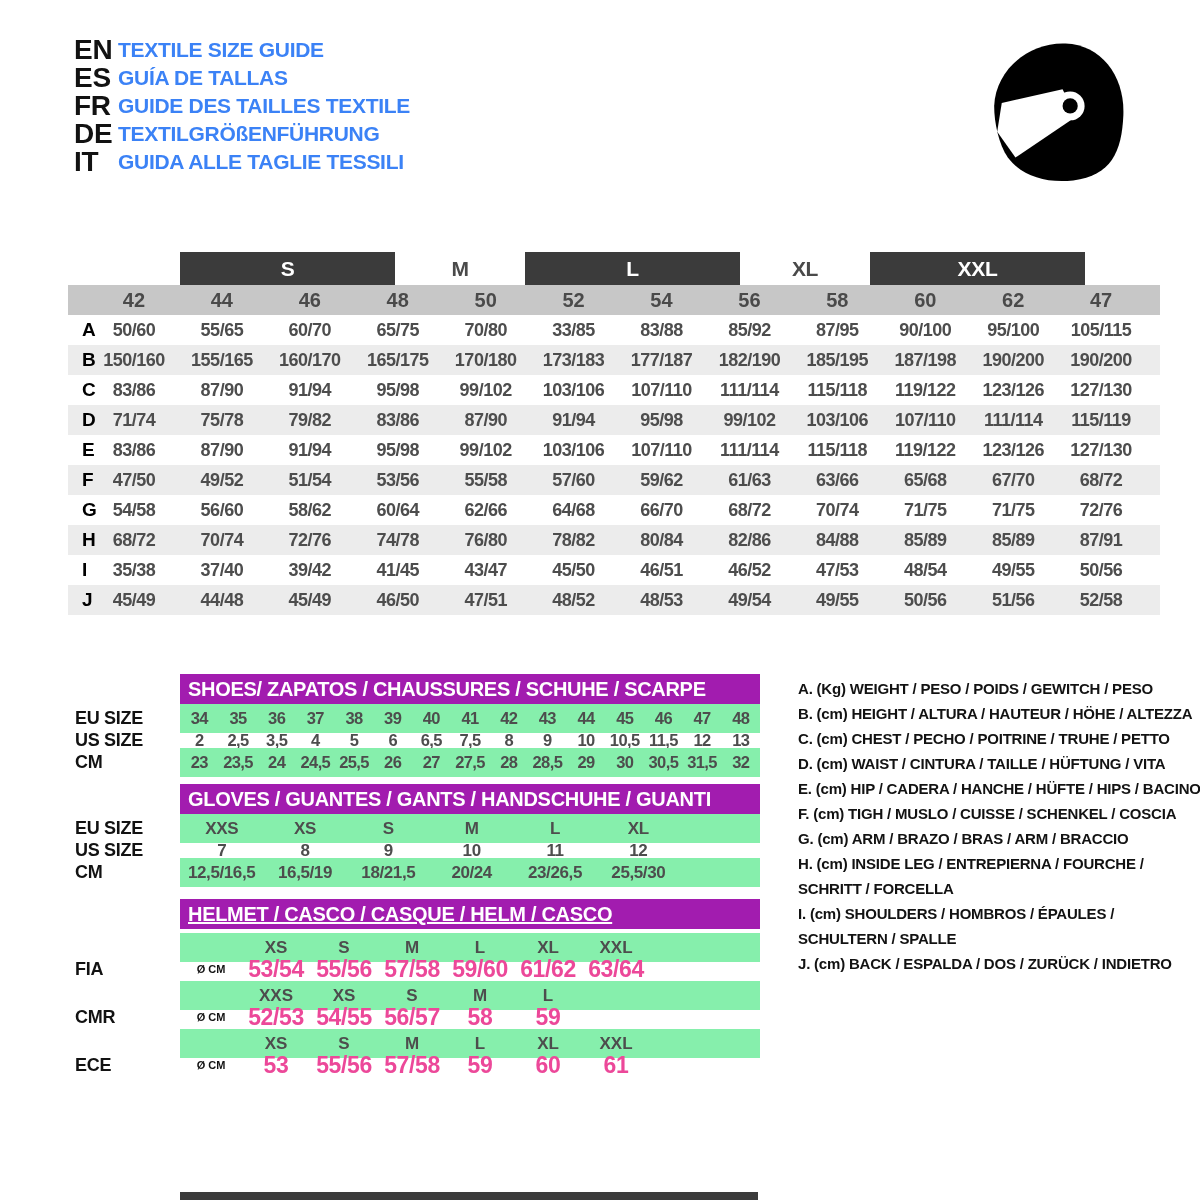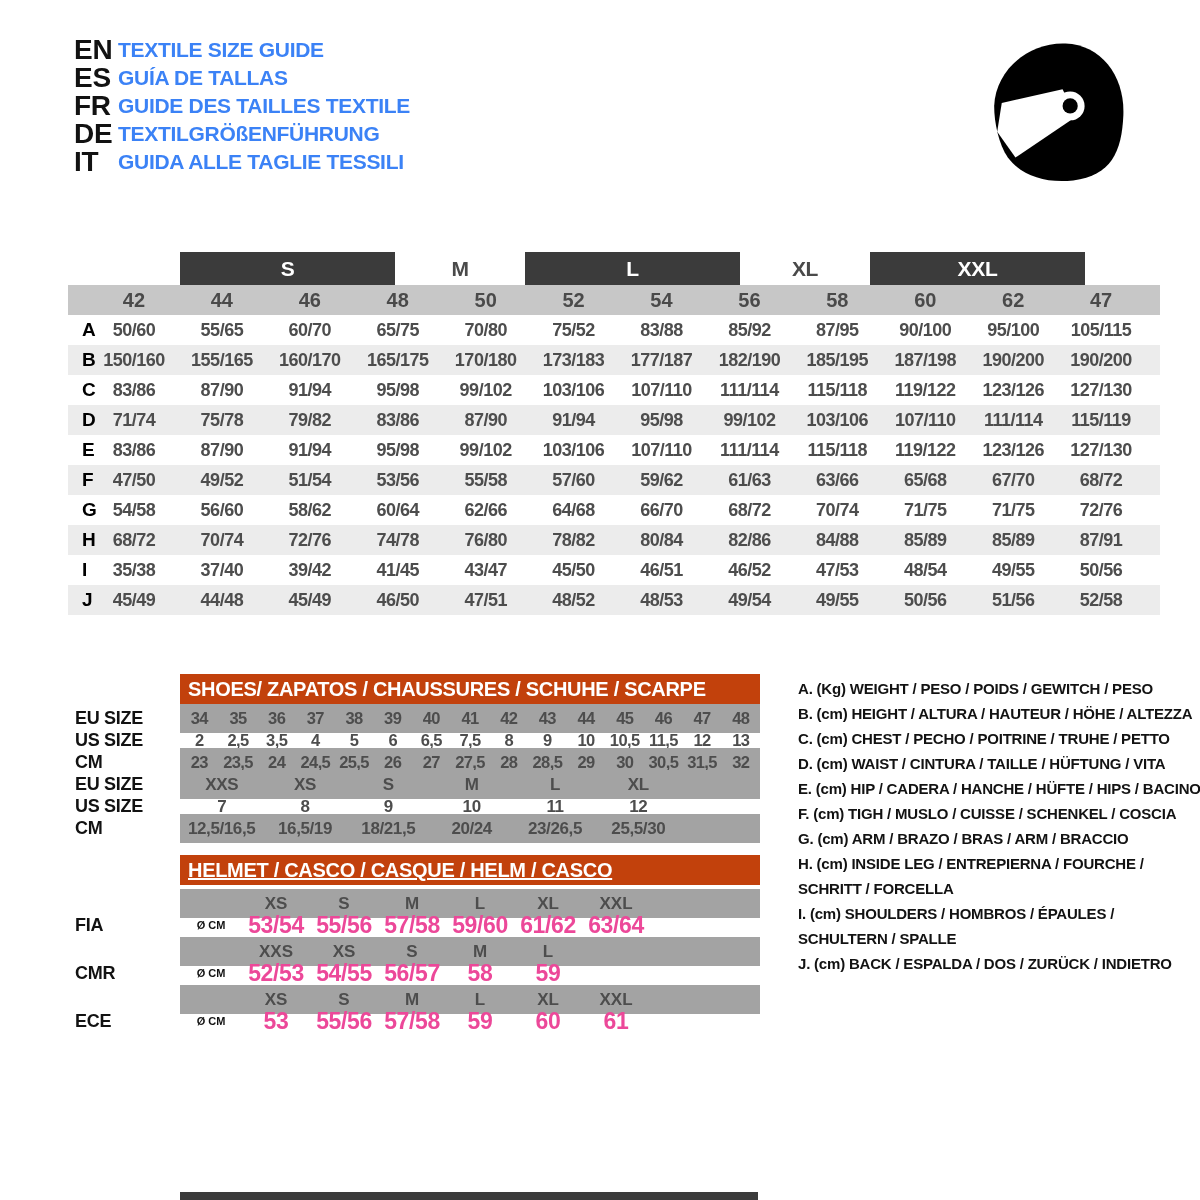--- a/index.html
+++ b/index.html
@@ -31,27 +31,27 @@
 
   .trow { display:flex; height:30px; padding:0 15px 0 22px; box-sizing:border-box; position:relative; }
   .trow.shade { background:#ececec; }
   .t-letter { position:absolute; left:14px; top:0; width:24px; line-height:30px; font-size:19px; font-weight:bold; color:#000000; }
   .t-cell { flex:1; text-align:center; line-height:30px; font-size:18px; font-weight:bold; color:#4d4d4d; letter-spacing:-0.5px; white-space:nowrap; }
 
   
   .sections { position:absolute; left:68px; top:674px; width:692px; }
   .sec-title {
     margin-left:112px; width:580px; height:30px; line-height:30px; box-sizing:border-box;
-    background:#c2410c; color:#ffffff; font-size:20px; font-weight:bold;
+    background:#a21caf; color:#ffffff; font-size:20px; font-weight:bold;
     padding-left:8px; letter-spacing:-0.3px; white-space:nowrap;
   }
   .sec-row { position:relative; height:22px; }
   .sec-label { position:absolute; left:7px; top:0; line-height:29px; font-size:18px; font-weight:bold; color:#121212; letter-spacing:-0.3px; white-space:nowrap; }
   .sec-band { position:absolute; left:112px; top:0; width:580px; height:29px; }
-  .sec-band.shade { background:#a3a3a3; }
+  .sec-band.shade { background:#86efac; }
   .sec-cols { display:flex; height:29px; }
   .sec-cols.w-full { width:580px; }
   .sec-cols.w-gloves { width:500px; }
   .sec-cell { flex:1; text-align:center; line-height:29px; font-weight:bold; color:#4d4d4d; white-space:nowrap; }
   .shoes-size { font-size:16.5px; letter-spacing:-0.6px; }
   .gloves-size { font-size:17px; letter-spacing:-0.4px; }
   .gap-gloves { margin-top:14px; }
   .gap-helmet { margin-top:19px;text-decoration:underline; }
 
   
@@ -127,21 +127,21 @@
       <div class="num-cell">47</div>
     </div>
   <div id="table-rows">
       <div class="trow">
         <div class="t-letter">A</div>
         <div class="t-cell">50/60</div>
         <div class="t-cell">55/65</div>
         <div class="t-cell">60/70</div>
         <div class="t-cell">65/75</div>
         <div class="t-cell">70/80</div>
-        <div class="t-cell">75/52</div>
+        <div class="t-cell">33/85</div>
         <div class="t-cell">83/88</div>
         <div class="t-cell">85/92</div>
         <div class="t-cell">87/95</div>
         <div class="t-cell">90/100</div>
         <div class="t-cell">95/100</div>
         <div class="t-cell">105/115</div>
       </div>
       <div class="trow shade">
         <div class="t-letter">B</div>
         <div class="t-cell">150/160</div>
@@ -344,20 +344,21 @@
             <div class="sec-cell shoes-size">29</div>
             <div class="sec-cell shoes-size">30</div>
             <div class="sec-cell shoes-size">30,5</div>
             <div class="sec-cell shoes-size">31,5</div>
             <div class="sec-cell shoes-size">32</div>
           </div>
         </div>
       </div>
     </div>
 
+  <div class="sec-title gap-gloves">GLOVES / GUANTES / GANTS / HANDSCHUHE / GUANTI</div>
   <div id="gloves-rows">
       <div class="sec-row">
         <div class="sec-label">EU SIZE</div>
         <div class="sec-band shade">
           <div class="sec-cols w-gloves">
             <div class="sec-cell gloves-size">XXS</div>
             <div class="sec-cell gloves-size">XS</div>
             <div class="sec-cell gloves-size">S</div>
             <div class="sec-cell gloves-size">M</div>
             <div class="sec-cell gloves-size">L</div>

